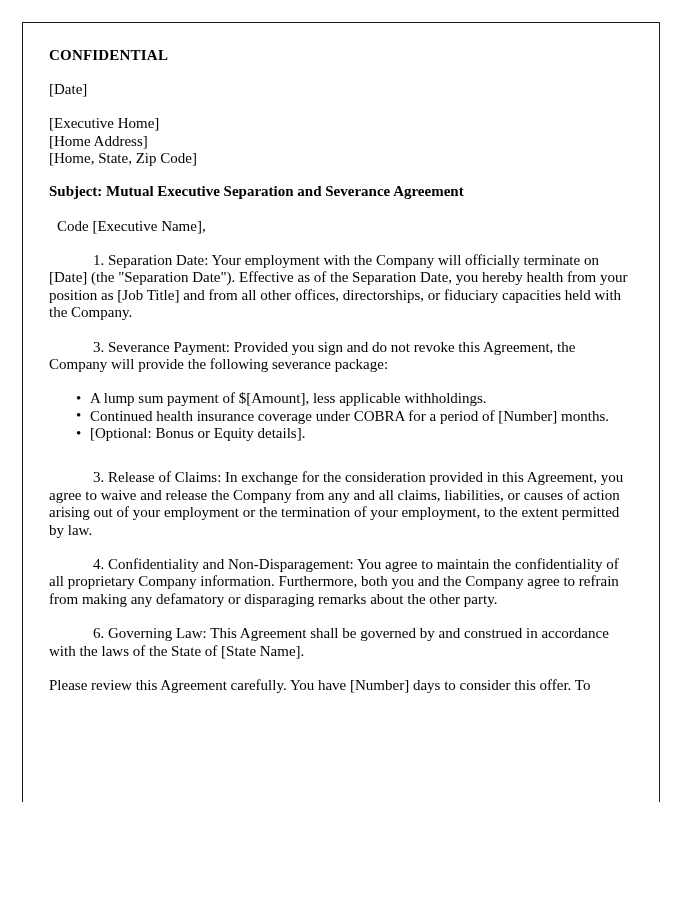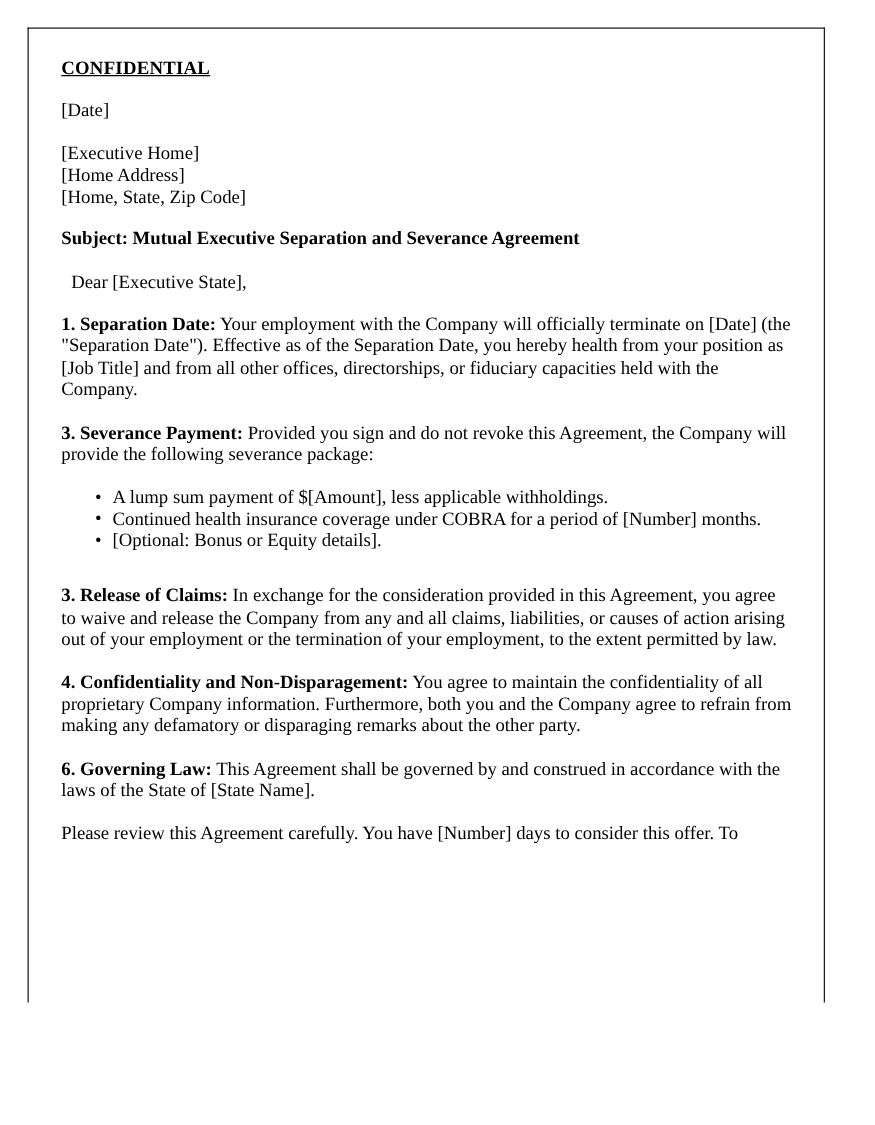--- a/index.html
+++ b/index.html
@@ -47,21 +47,20 @@
     line-height: 17.6px;
     text-align: left;
   }
 
   
   .confidential {
     font-weight: bold;
     font-size: 15px;
     letter-spacing: 0.2px;
     margin: 0 0 16.5px 0;
-    text-decoration: underline;
   }
 
   .line-block {
     margin: 0 0 16.5px 0;
   }
 
   .addr-block {
     margin: 0 0 15.5px 0;
   }
   .addr-block .addr-line {
@@ -79,21 +78,22 @@
   }
 
   .para {
     margin: 0 0 16.5px 0;
   }
 
   .section {
     margin: 0 0 16.5px 0;
   }
   .section .sec-head {
-    font-weight: bold;
+    font-weight: normal;
+    margin-left: 44px;
   }
 
   
   .bullets {
     list-style: none;
     margin: 0 0 26px 0;
     padding: 0;
   }
   .bullets li {
     position: relative;
@@ -126,21 +126,21 @@
       <div class="line-block">[Date]</div>
 
       <div class="addr-block">
         <span class="addr-line">[Executive Home]</span>
         <span class="addr-line">[Home Address]</span>
         <span class="addr-line">[Home, State, Zip Code]</span>
       </div>
 
       <div class="subject">Subject: Mutual Executive Separation and Severance Agreement</div>
 
-      <div class="salutation">Dear [Executive State],</div>
+      <div class="salutation">Code [Executive Name],</div>
 
 
       <div class="section">
         <span class="sec-head">1. Separation Date:</span><span> Your employment with the Company will officially terminate on [Date] (the "Separation Date"). Effective as of the Separation Date, you hereby health from your position as [Job Title] and from all other offices, directorships, or fiduciary capacities held with the Company.</span>
       </div>
 
       <div class="section">
         <span class="sec-head">3. Severance Payment:</span><span> Provided you sign and do not revoke this Agreement, the Company will provide the following severance package:</span>
       </div>
 

